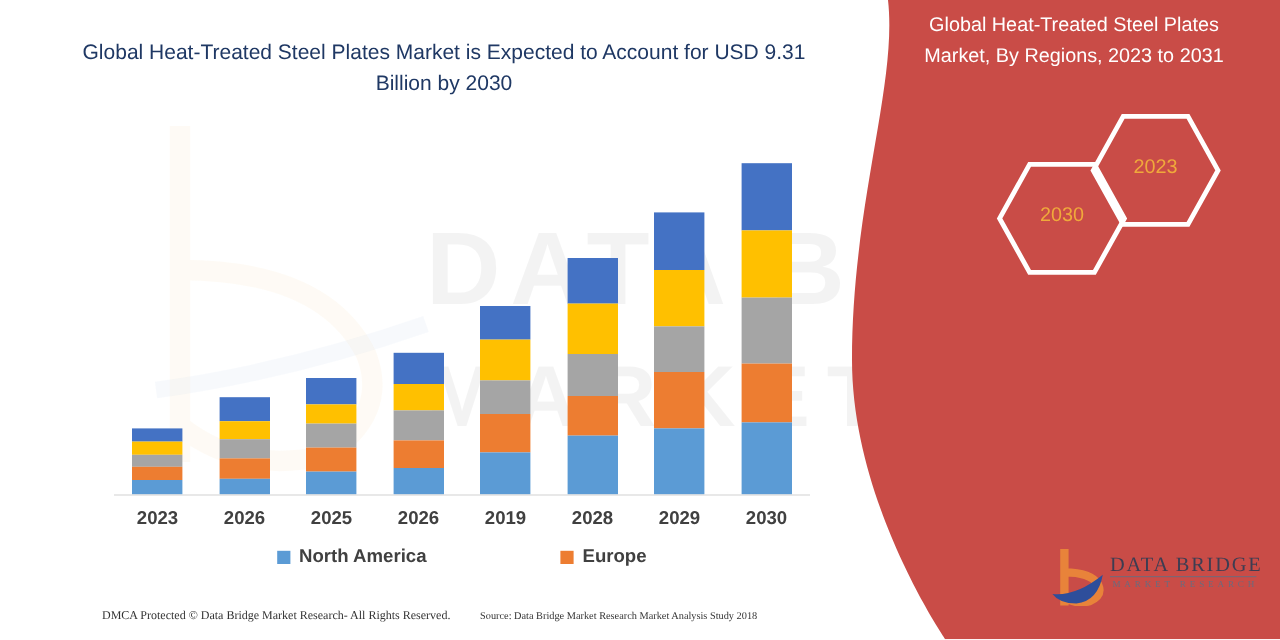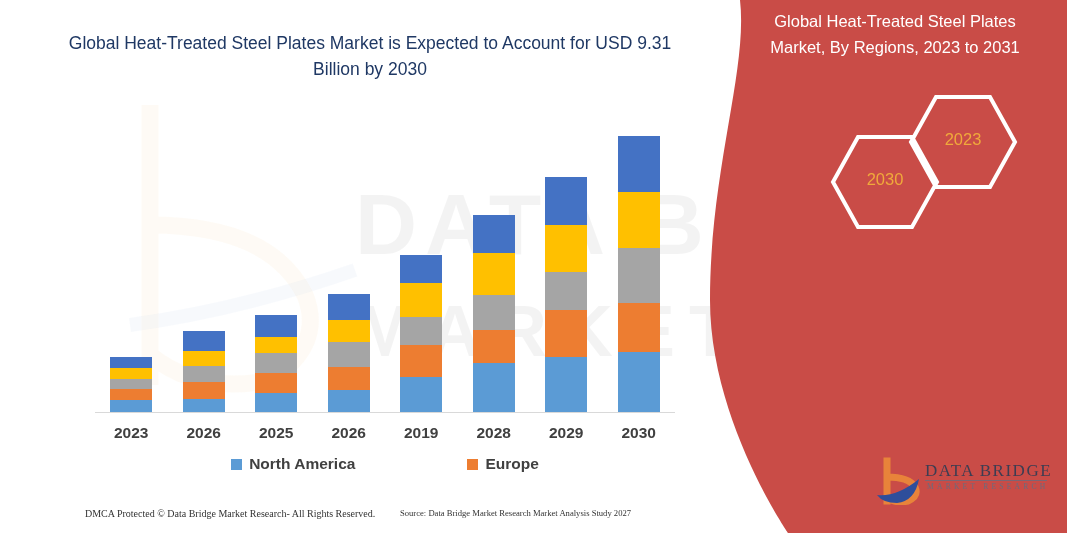--- a/index.html
+++ b/index.html
@@ -170,21 +170,21 @@
           <span class="legend-label">North America</span>
         </div>
         <div class="legend-item">
           <span class="legend-swatch" style="background: rgb(237, 125, 49);"></span>
           <span class="legend-label">Europe</span>
         </div>
       </div>
 
     <div class="footer">
       <div class="foot-dmca">DMCA Protected © Data Bridge Market Research-  All Rights Reserved.</div>
-      <div class="foot-src">Source: Data Bridge Market Research  Market Analysis Study 2027</div>
+      <div class="foot-src">Source: Data Bridge Market Research  Market Analysis Study 2018</div>
     </div>
   </div>
 
   <div class="right-panel">
     <svg class="right-bg" viewBox="0 0 367 533" preserveAspectRatio="none">
       <path d="M40 0 L367 0 L367 533 L88 533 C88 533 10 420 10 300 C10 170 48 70 40 0 Z" fill="#C94C47"></path>
     </svg>
 
 
     <div class="rp-title">Global Heat-Treated Steel Plates Market, By Regions, 2023 to 2031</div>

